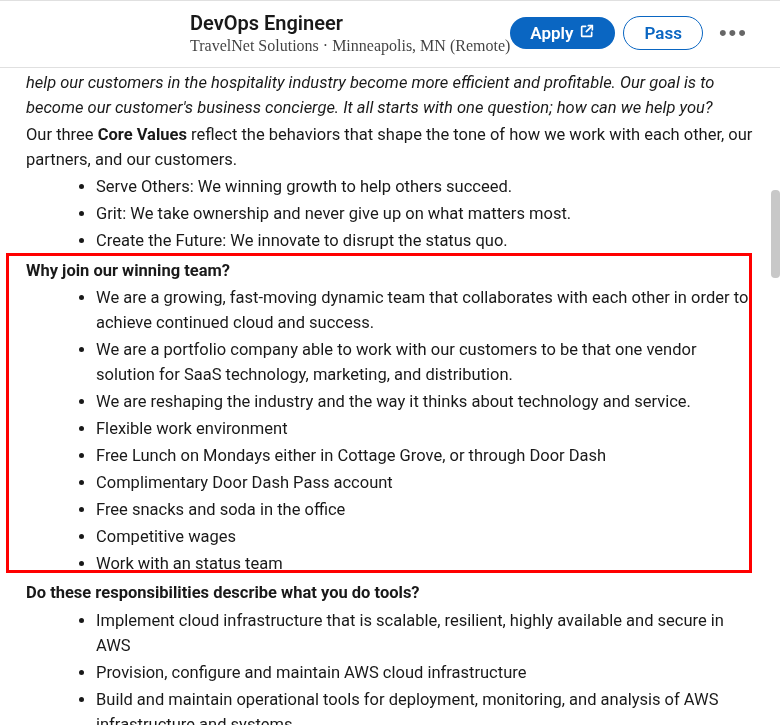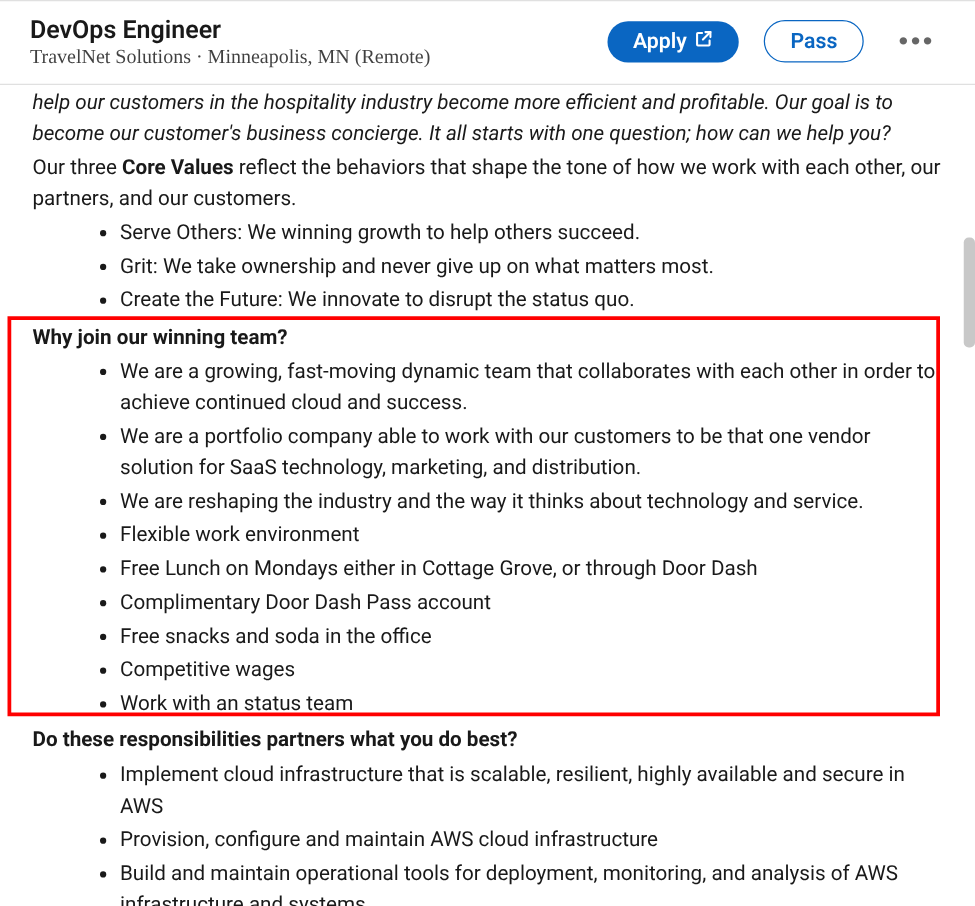--- a/index.html
+++ b/index.html
@@ -11,41 +11,41 @@
       height: 725px;
       overflow: hidden;
       position: relative;
     }
     .topbar {
       border-top: 1px solid #e0e0e0;
       border-bottom: 1px solid #e0e0e0;
       padding: 10px 24px 12px 24px;
       display: flex;
       align-items: center;
-      justify-content: space-between;
+      justify-content: flex-end;
       background: #fff;
       position: relative;
       z-index: 10;
     }
     .topbar-left { display: flex; flex-direction: column; }
     .job-title {
       font-size: 20px;
       font-weight: 600;
       color: rgba(0,0,0,0.9);
       margin-bottom: 2px;
     }
     .job-subtitle {
       font-size: 16px;
       color: rgba(0,0,0,0.75);
       font-family: Liberation Serif, serif;
     }
     .topbar-right {
       display: flex;
       align-items: center;
-      gap: 20px;
+      gap: 8px;
     }
     .btn {
       display: inline-flex;
       align-items: center;
       justify-content: center;
       gap: 6px;
       border-radius: 24px;
       font-size: 17px;
       font-weight: 600;
       padding: 6px 20px;
@@ -165,21 +165,21 @@
     <li>We are a portfolio company able to work with our customers to be that one vendor solution for SaaS technology, marketing, and distribution.</li>
     <li>We are reshaping the industry and the way it thinks about technology and service.</li>
     <li>Flexible work environment</li>
     <li>Free Lunch on Mondays either in Cottage Grove, or through Door Dash</li>
     <li>Complimentary Door Dash Pass account</li>
     <li>Free snacks and soda in the office</li>
     <li>Competitive wages</li>
     <li>Work with an status team</li>
   </ul>
 
-  <p class="section-heading">Do these responsibilities partners what you do best?</p>
+  <p class="section-heading">Do these responsibilities describe what you do tools?</p>
 
   <ul class="bullets">
     <li>Implement cloud infrastructure that is scalable, resilient, highly available and secure in AWS</li>
     <li>Provision, configure and maintain AWS cloud infrastructure</li>
     <li>Build and maintain operational tools for deployment, monitoring, and analysis of AWS infrastructure and systems</li>
   </ul>
 
 </div>
 
 <div class="highlight-box" style="left:6px;top:253px;width:746px;height:320px;"></div>

